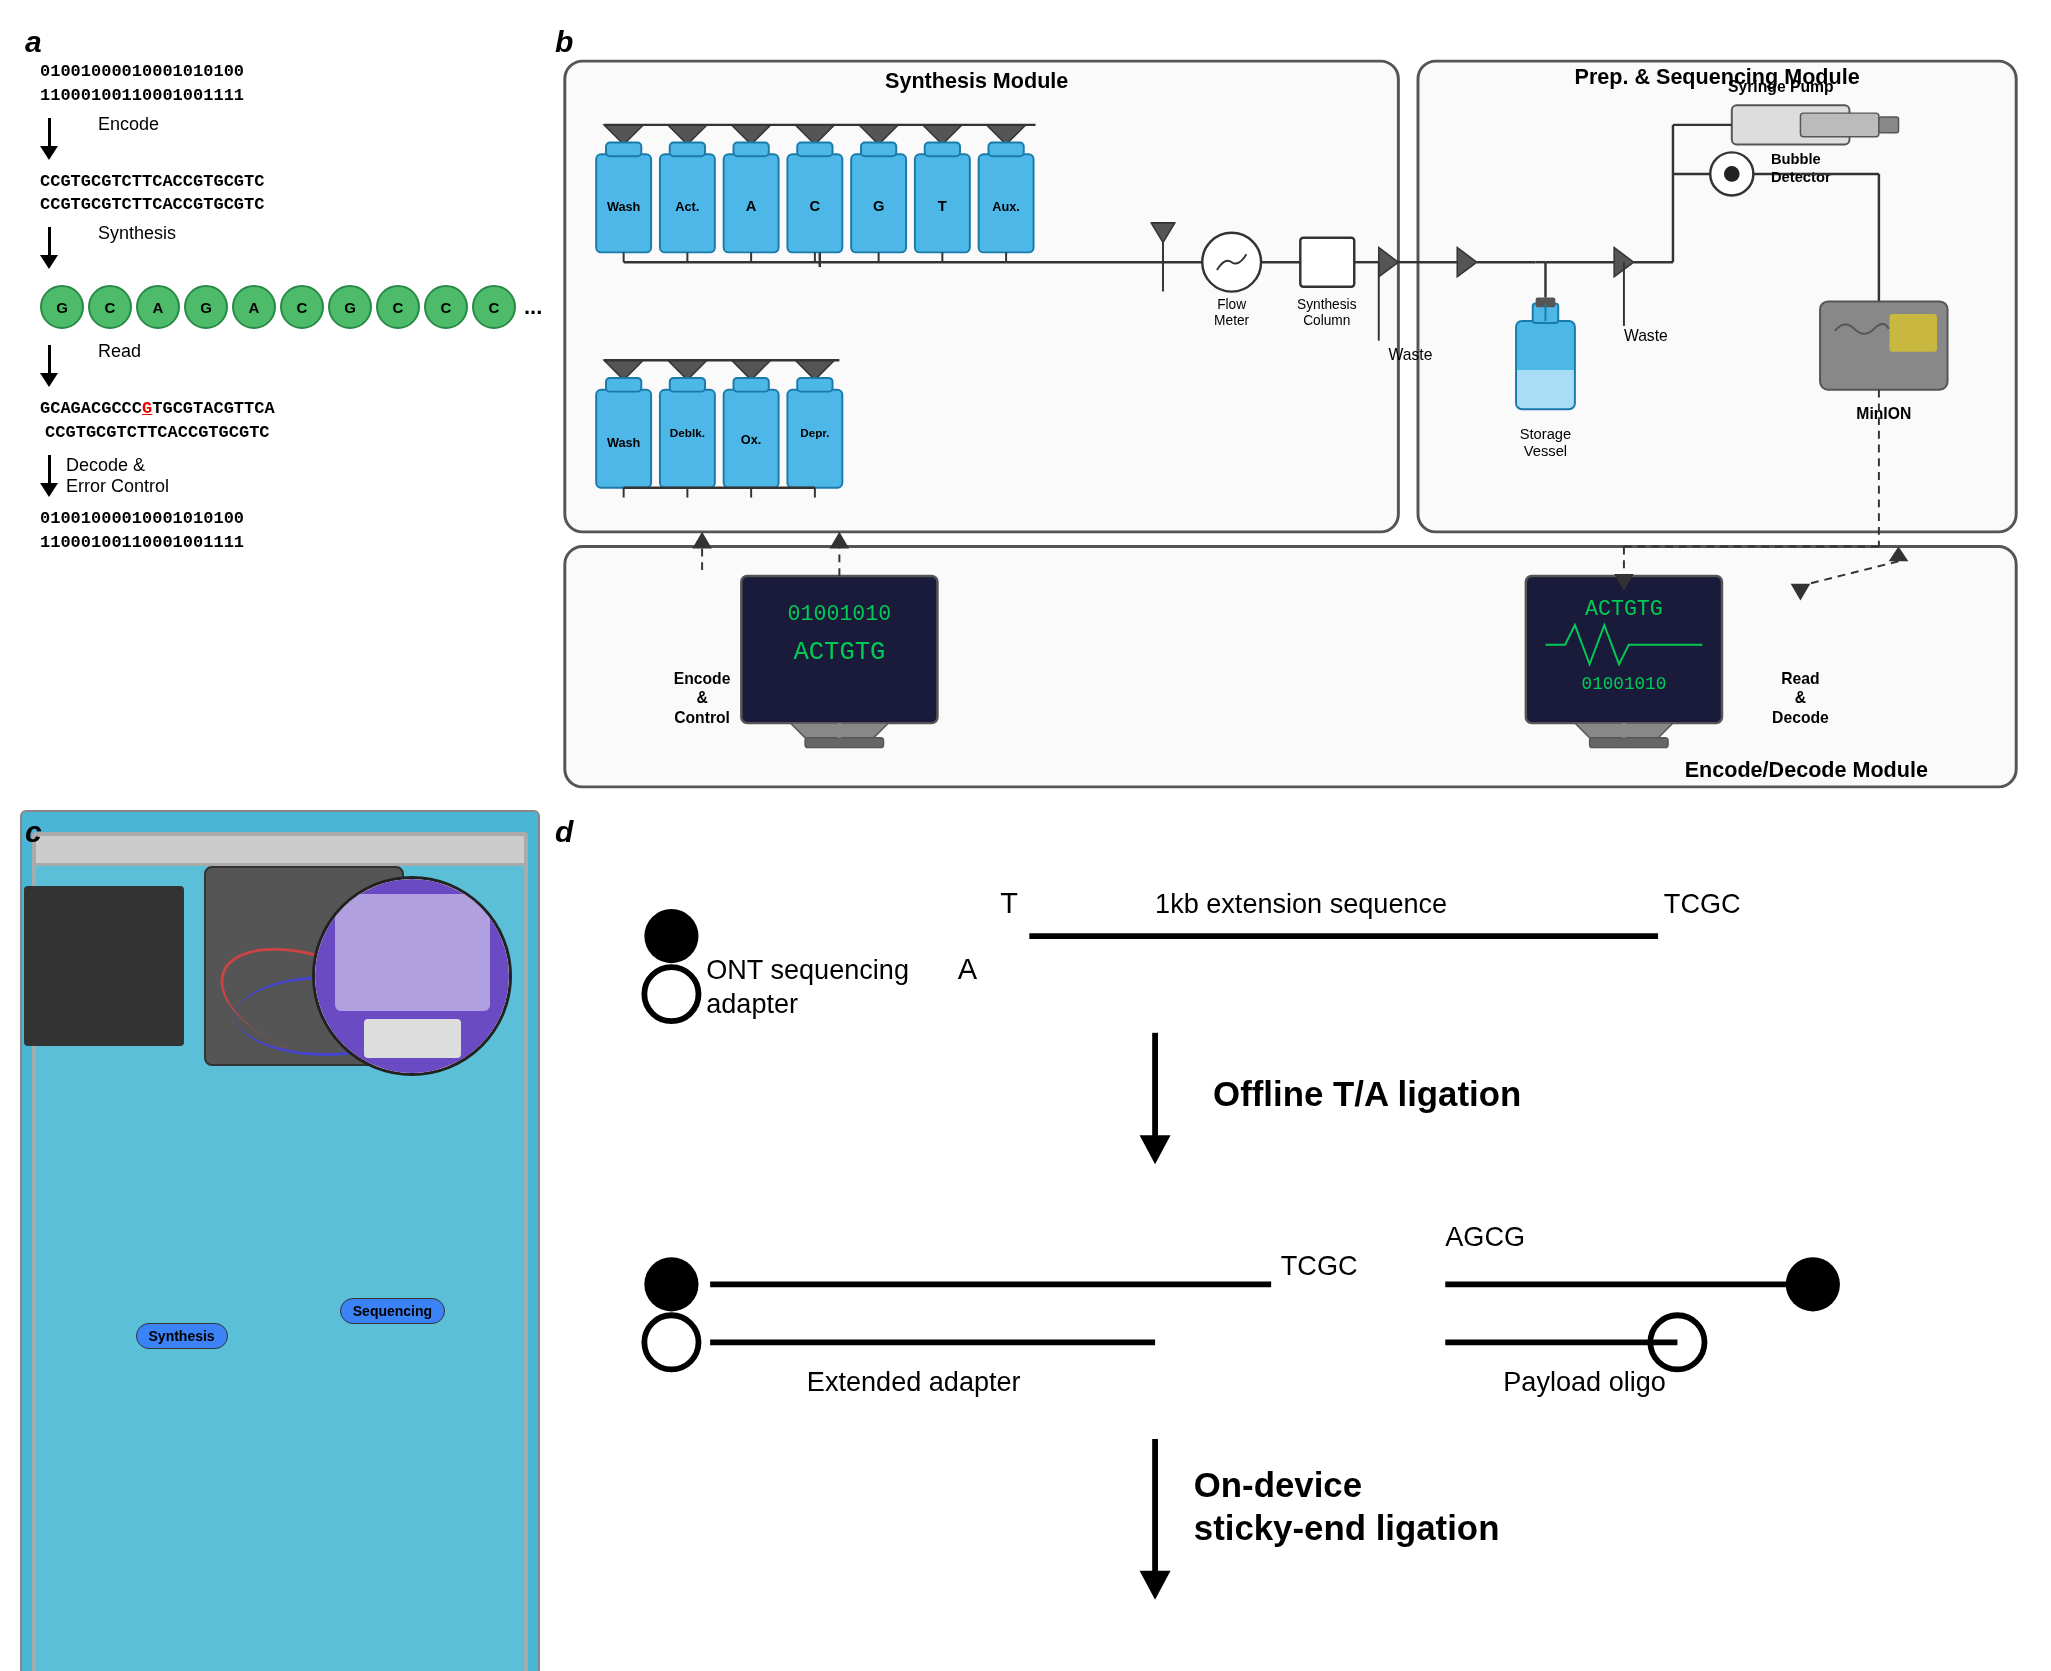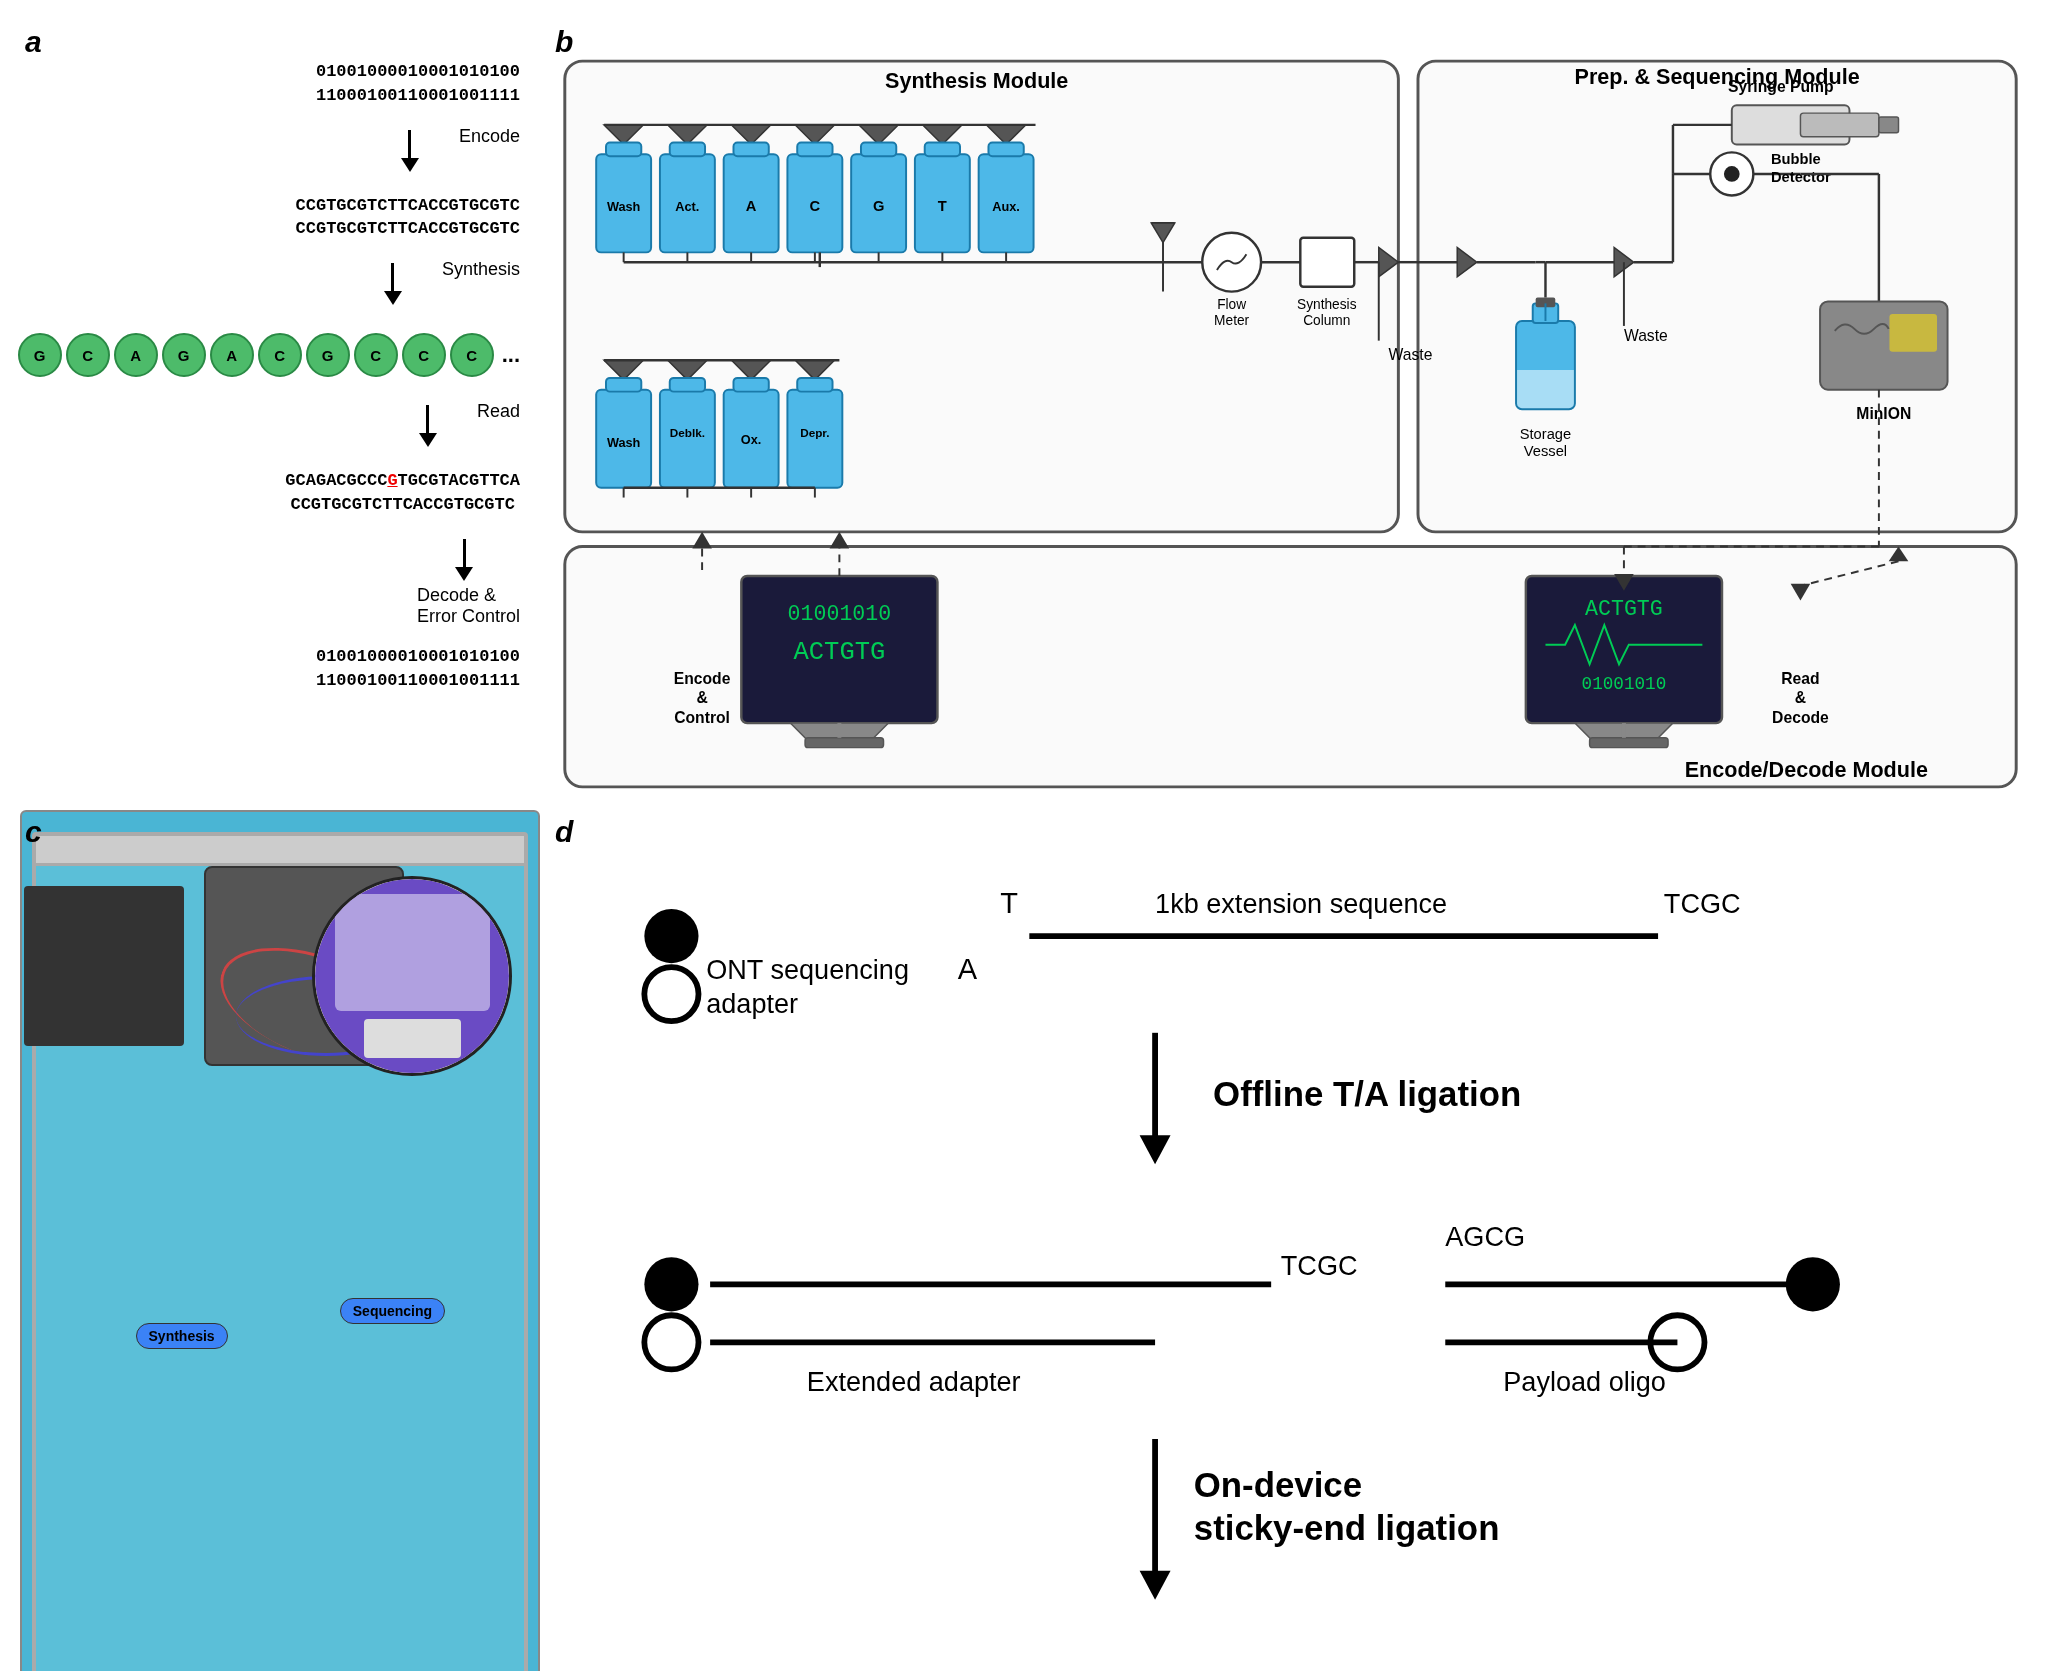--- a/index.html
+++ b/index.html
@@ -38,24 +38,24 @@
       top: 5px;
       left: 5px;
       font-size: 30px;
       font-weight: bold;
       font-style: italic;
     }
 
     .panel-a-content {
       display: flex;
       flex-direction: column;
-      align-items: flex-end;
+      align-items: flex-start;
       width: 100%;
       margin-top: 30px;
-      gap: 14px;
+      gap: 2px;
     }
 
     .dna-text {
       font-family: 'Courier New', monospace;
       font-size: 17px;
       font-weight: bold;
       color: #000;
       text-align: center;
       line-height: 1.4;
     }
@@ -287,21 +287,21 @@
         <span class="step-label">Read</span>
       </div>
 
       <div class="dna-text dna-with-error">
         <div>
           <span>GCAGACGCCC</span><span class="err-letter">G</span><span>TGCGTACGTTCA</span>
         </div>
         <div>CCGTGCGTCTTCACCGTGCGTC</div>
       </div>
 
-      <div style="display:flex;flex-direction:column;align-items:center;margin:4px 0;">
+      <div style="display:flex;flex-direction:row;align-items:center;margin:4px 0;">
         <div class="step-arrow">
           <div class="arrow-line"></div>
           <div class="arrow-head"></div>
         </div>
         <div style="margin-left:8px;">
           <div class="step-label" style="margin-left:0">Decode &amp;</div>
           <div class="step-label" style="margin-left:0">Error Control</div>
         </div>
       </div>
 

